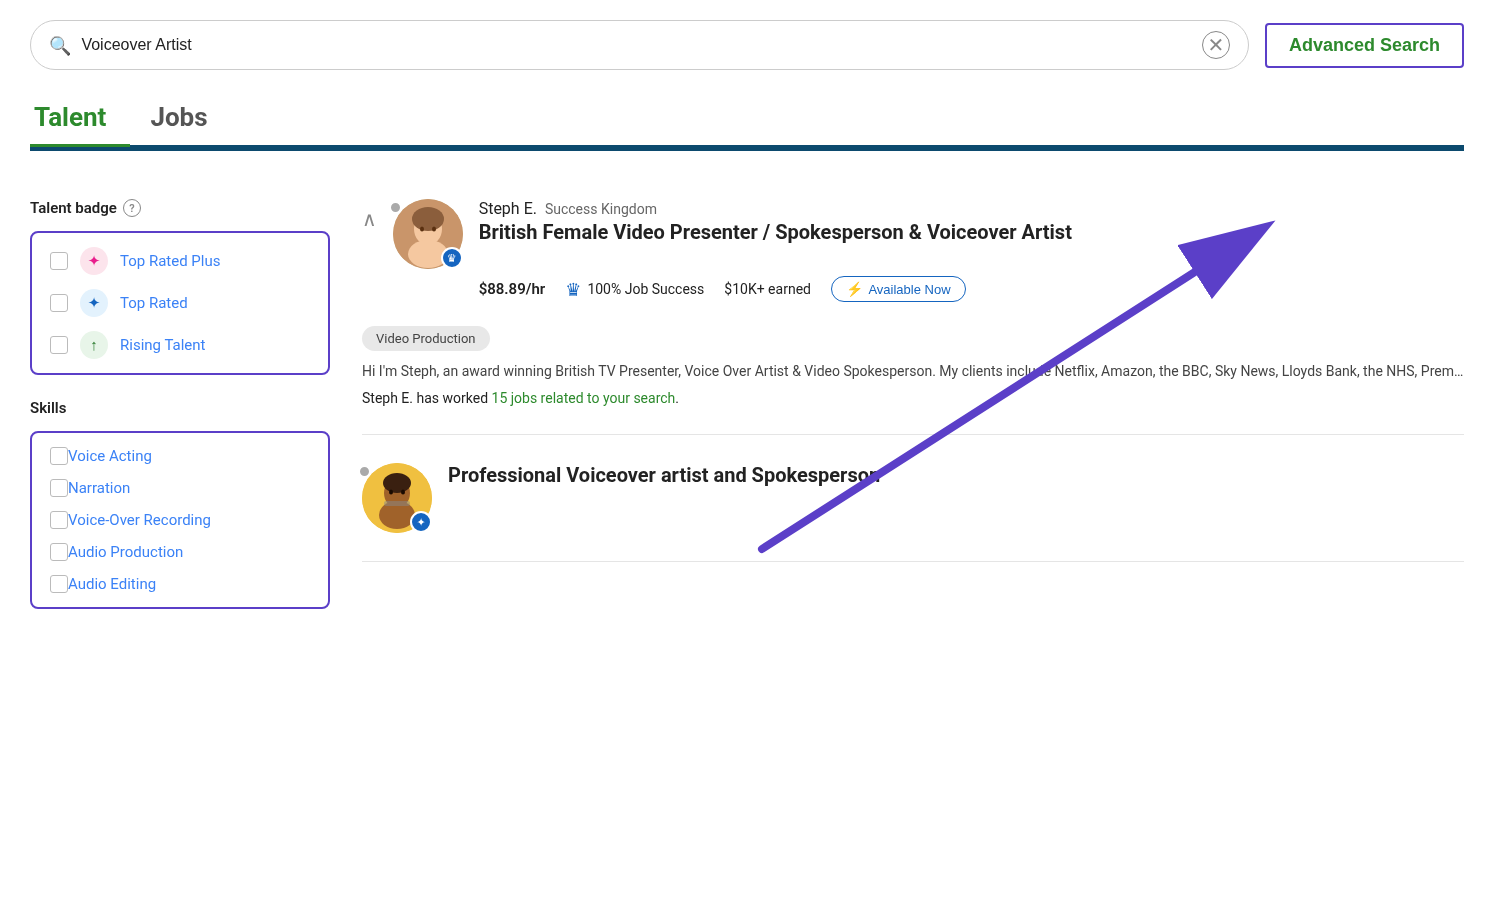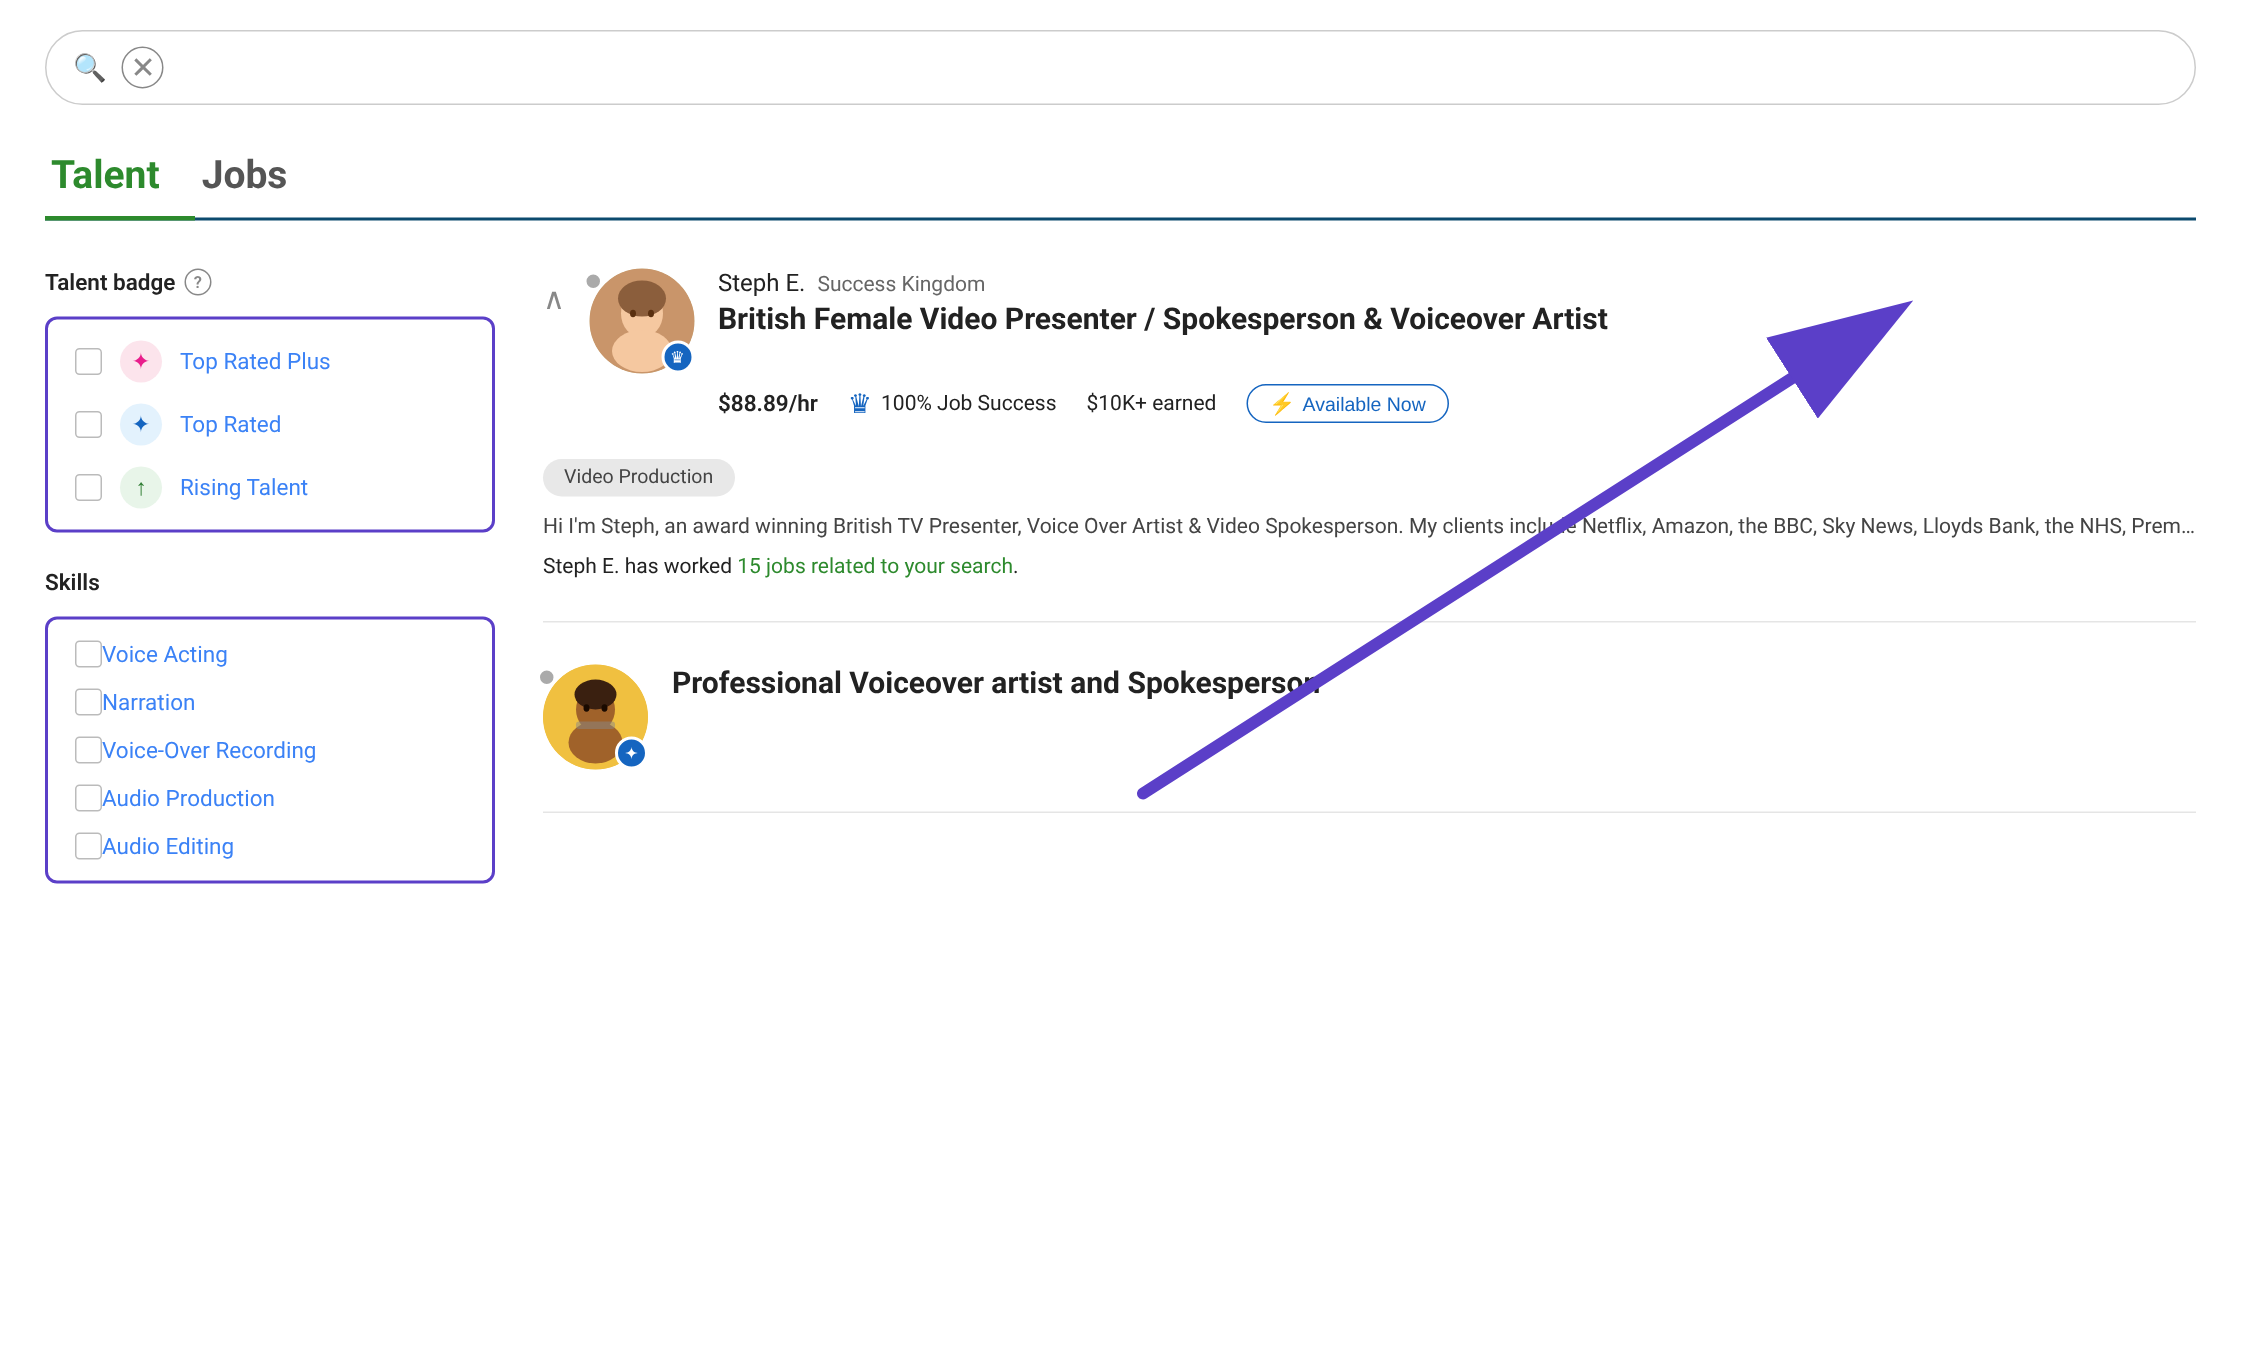--- a/index.html
+++ b/index.html
@@ -9,21 +9,21 @@
 
     
     .search-bar-row { display: flex; align-items: center; gap: 16px; margin-bottom: 24px; }
     .search-input-wrap { flex: 1; display: flex; align-items: center; border: 1.5px solid #ccc; border-radius: 30px; padding: 10px 18px; gap: 10px; background: #fff; }
     .search-icon { color: #555; font-size: 18px; }
     .search-input { border: none; outline: none; font-size: 16px; flex: 1; color: #222; }
     .clear-btn { background: none; border: none; cursor: pointer; color: #888; font-size: 20px; display: flex; align-items: center; justify-content: center; width: 28px; height: 28px; border-radius: 50%; border: 1.5px solid #888; }
     .advanced-search-btn { border: 2.5px solid #5b3fc8; border-radius: 4px; background: none; color: #2d8a2d; font-size: 18px; font-weight: 600; padding: 10px 22px; cursor: pointer; white-space: nowrap; }
 
     
-    .tabs-row { display: flex; gap: 0; border-bottom: 2px solid #0c4a6e; margin-bottom: 32px; }
+    .tabs-row { display: flex; gap: 16px; border-bottom: 6px solid #0c4a6e; margin-bottom: 48px; }
     .tab { font-size: 26px; font-weight: 700; padding: 8px 24px 12px 4px; cursor: pointer; color: #555; border-bottom: 3px solid transparent; margin-bottom: -2px; }
     .tab.active { color: #2d8a2d; border-bottom: 3px solid #2d8a2d; }
 
     
     .main-layout { display: flex; gap: 32px; }
 
     
     .sidebar { width: 300px; flex-shrink: 0; }
     .sidebar-section-title { font-size: 15px; font-weight: 600; color: #222; margin-bottom: 14px; display: flex; align-items: center; gap: 6px; }
     .help-icon { width: 18px; height: 18px; border-radius: 50%; border: 1.5px solid #888; display: inline-flex; align-items: center; justify-content: center; font-size: 11px; color: #888; cursor: pointer; }
@@ -76,22 +76,24 @@
     svg.arrow-svg { position: absolute; top: -30px; left: 340px; width: 700px; height: 420px; pointer-events: none; z-index: 10; }
   </style>
 </head>
 <body>
 
 <div class="page-wrapper">
 
   <div class="search-bar-row">
     <div class="search-input-wrap">
       <span class="search-icon">🔍</span>
+      <input class="search-input" type="text" value="Voiceover Artist" style="">
       <button class="clear-btn">✕</button>
     </div>
+    <button class="advanced-search-btn">Advanced Search</button>
   </div>
 
   <div class="tabs-row">
     <div class="tab active">Talent</div>
     <div class="tab">Jobs</div>
   </div>
 
   <div class="main-layout">
 
     <div class="sidebar">

